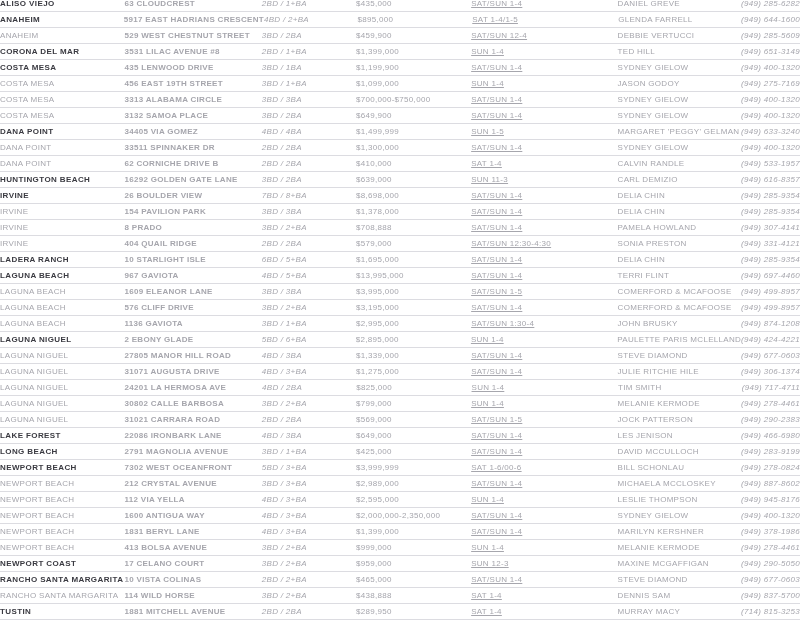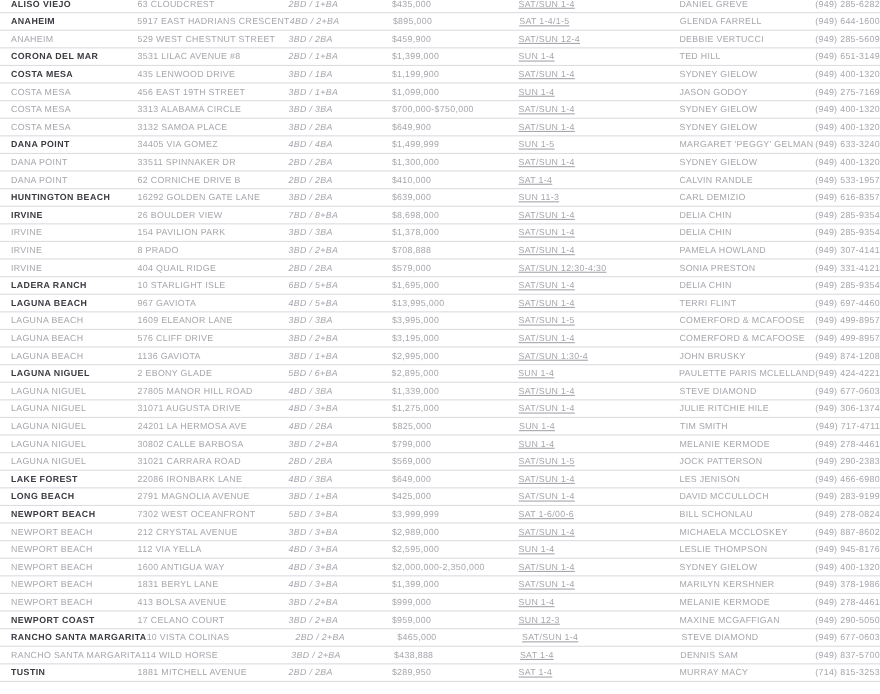--- a/index.html
+++ b/index.html
@@ -18,27 +18,27 @@
     display: flex;
     align-items: center;
     border-bottom: 1px solid #dcdce1;
     font-size: 8px;
     letter-spacing: 0.3px;
     color: #a6a6ad;
     text-transform: uppercase;
     white-space: nowrap;
   }
   .cell { overflow: visible; }
-  .c-city    { box-sizing: border-box; width: 135px; padding-left: 10px; }
-  .c-address { width: 149px; }
+  .c-city    { box-sizing: border-box; width: 135px; }
+  .c-address { width: 149px; font-weight: bold; }
   .c-bdba    { width: 102px; font-style: italic; }
   .c-price   { width: 125px; }
   .c-time    { width: 110px; text-decoration: underline; }
   .c-agent   { width: 134px; margin-left: 45px; }
-  .c-phone   { width: 60px; text-align: center; }
+  .c-phone   { width: 60px; text-align: center; font-style: italic; }
   .group-start .c-city {
     font-weight: 700;
     color: #3a3a41;
     letter-spacing: 0.4px;
   }
 </style>
 </head>
 <body>
 
 <div class="sheet">

